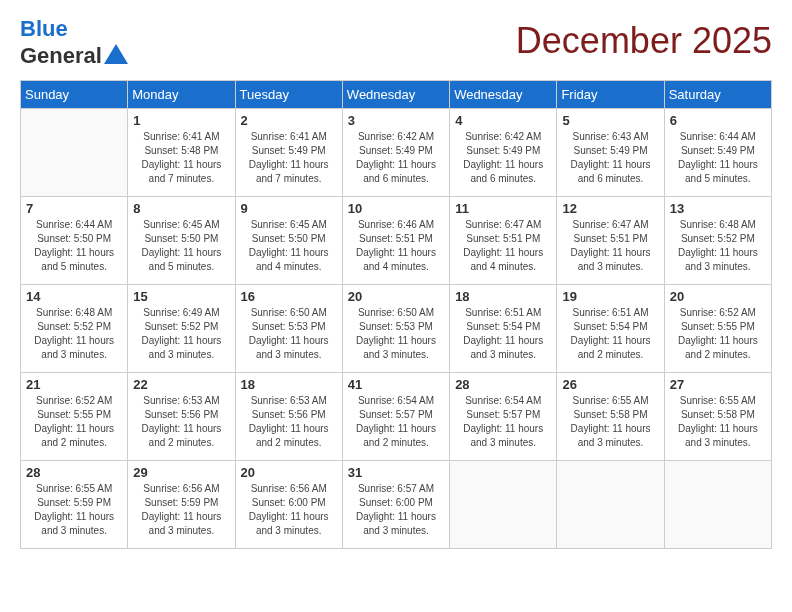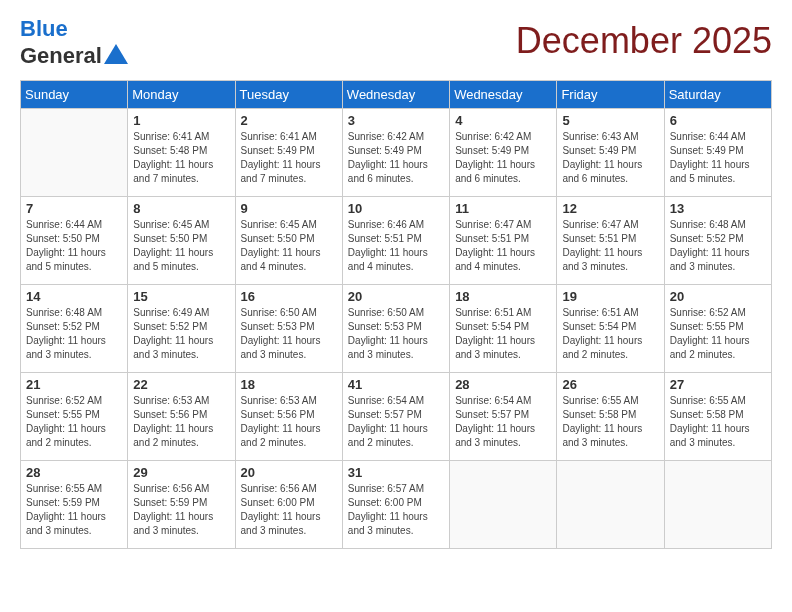--- a/index.html
+++ b/index.html
@@ -61,20 +61,21 @@
       font-size: 13px;
       font-weight: bold;
       color: #333;
       display: block;
       margin-bottom: 2px;
     }
     .day-info {
       font-size: 10px;
       color: #444;
       line-height: 1.4;
+      text-align: center;
     }
     .empty-cell {
       background: #f9f9f9;
     }
   </style>
 </head>
 <body>
 
 <div class="header">
   <div class="logo">

